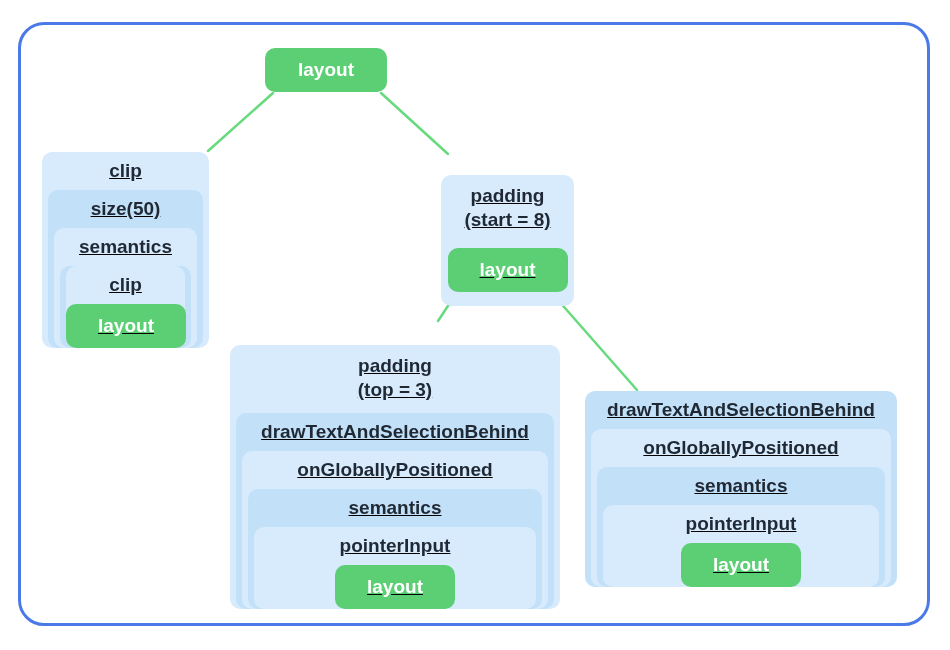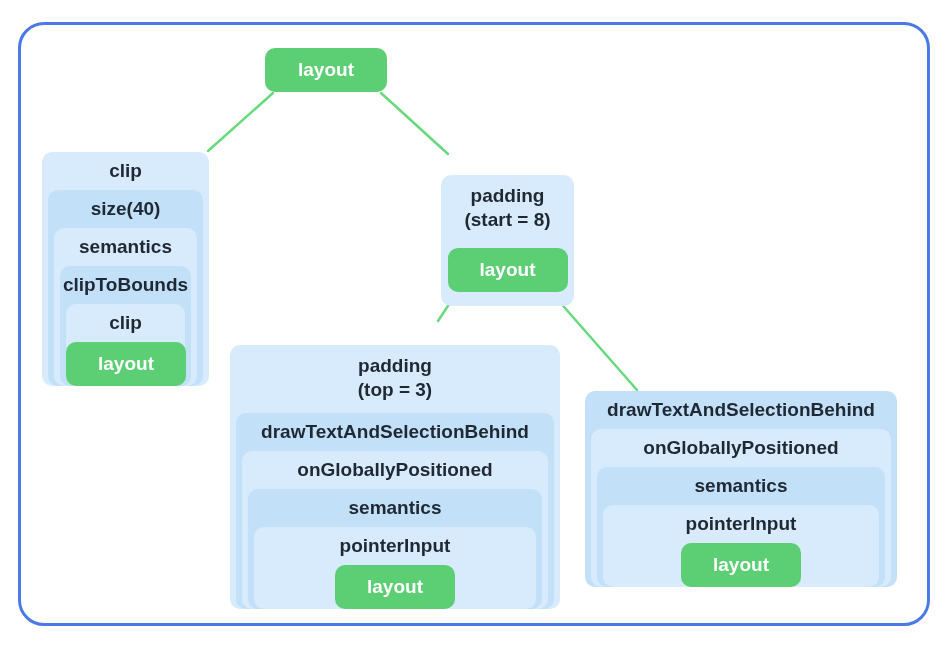--- a/index.html
+++ b/index.html
@@ -41,20 +41,21 @@
     border-radius: 10px;
   }
   .root-node {
     position: absolute;
     left: 265px; top: 48px;
     width: 122px; height: 44px;
     line-height: 44px;
   }
   .stack-box {
     position: absolute;
+    text-decoration: underline;
   }
   .node {
     border-radius: 10px;
   }
   .shade-light { background: var(--light, #d7ebfd); }
   .shade-dark  { background: var(--dark,  #c2e0f8); }
   .node .node {
     margin: 0 6px 5px 6px;
   }
   .node-title {
@@ -100,30 +101,27 @@
 
   <div class="gbox root-node">layout</div>
 
   <div id="box-clip" class="stack-box">
       <div class="node shade-light">
         <div class="node-title">
           <div>clip</div>
         </div>
         <div class="node shade-dark">
           <div class="node-title">
-            <div>size(40)</div>
+            <div>size(50)</div>
           </div>
           <div class="node shade-light">
             <div class="node-title">
               <div>semantics</div>
             </div>
             <div class="node shade-dark">
-              <div class="node-title">
-                <div>clipToBounds</div>
-              </div>
               <div class="node shade-light">
                 <div class="node-title">
                   <div>clip</div>
                 </div>
                 <div class="gbox leaf">layout</div>
               </div>
             </div>
           </div>
         </div>
       </div>

